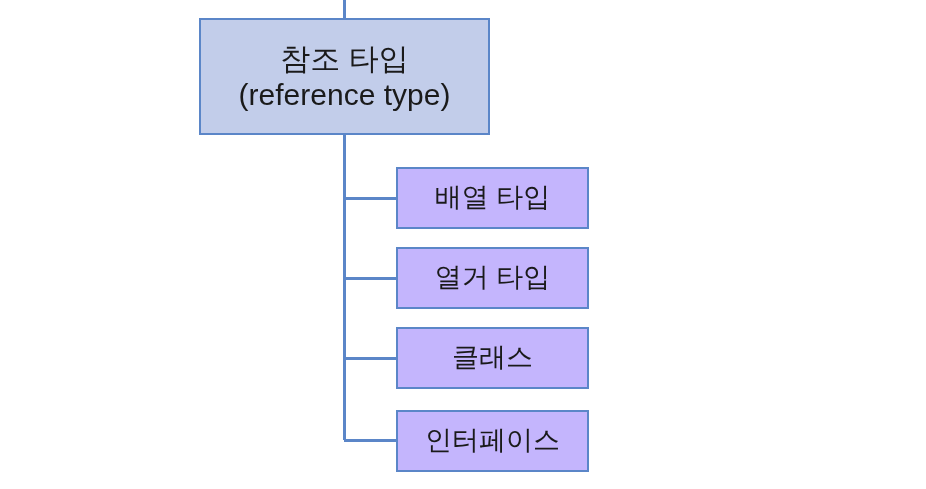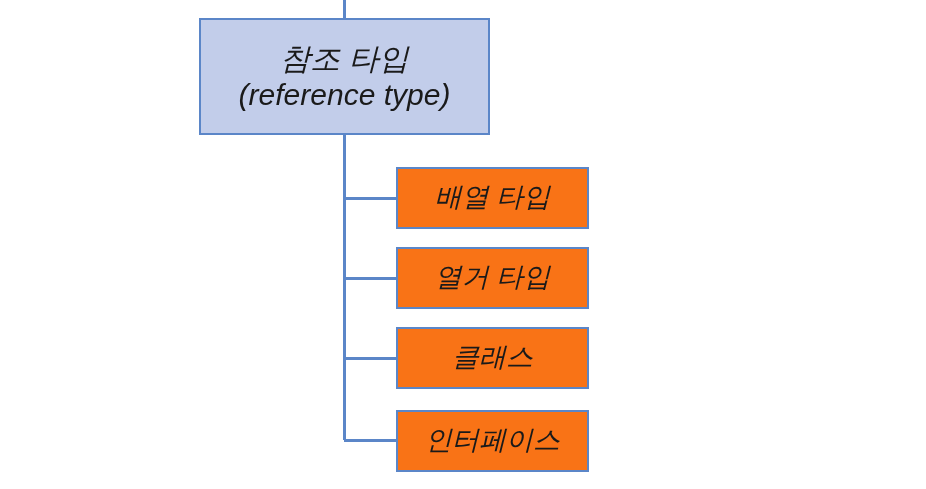--- a/index.html
+++ b/index.html
@@ -11,21 +11,20 @@
     width: 926px;
     height: 489px;
     font-family: "Liberation Sans", "DejaVu Sans", sans-serif;
     overflow: hidden;
   }
   #diagram {
     position: relative;
     width: 926px;
     height: 489px;
     background: #ffffff;
-    font-style: italic;
   }
   .connector-layer {
     position: absolute;
     left: 0;
     top: 0;
     width: 926px;
     height: 489px;
     pointer-events: none;
   }
   .node {
@@ -43,21 +42,21 @@
   }
   .node.root {
     background: #c2cdea;
     left: 199px;
     top: 18px;
     width: 291px;
     height: 117px;
     font-size: 30px;
   }
   .node.child {
-    background: #f97316;
+    background: #c4b5fd;
     left: 396px;
     width: 193px;
     height: 62px;
     font-size: 27px;
   }
   .node .line-1,
   .node .line-2 {
     display: block;
   }
   .node .line-2 {

